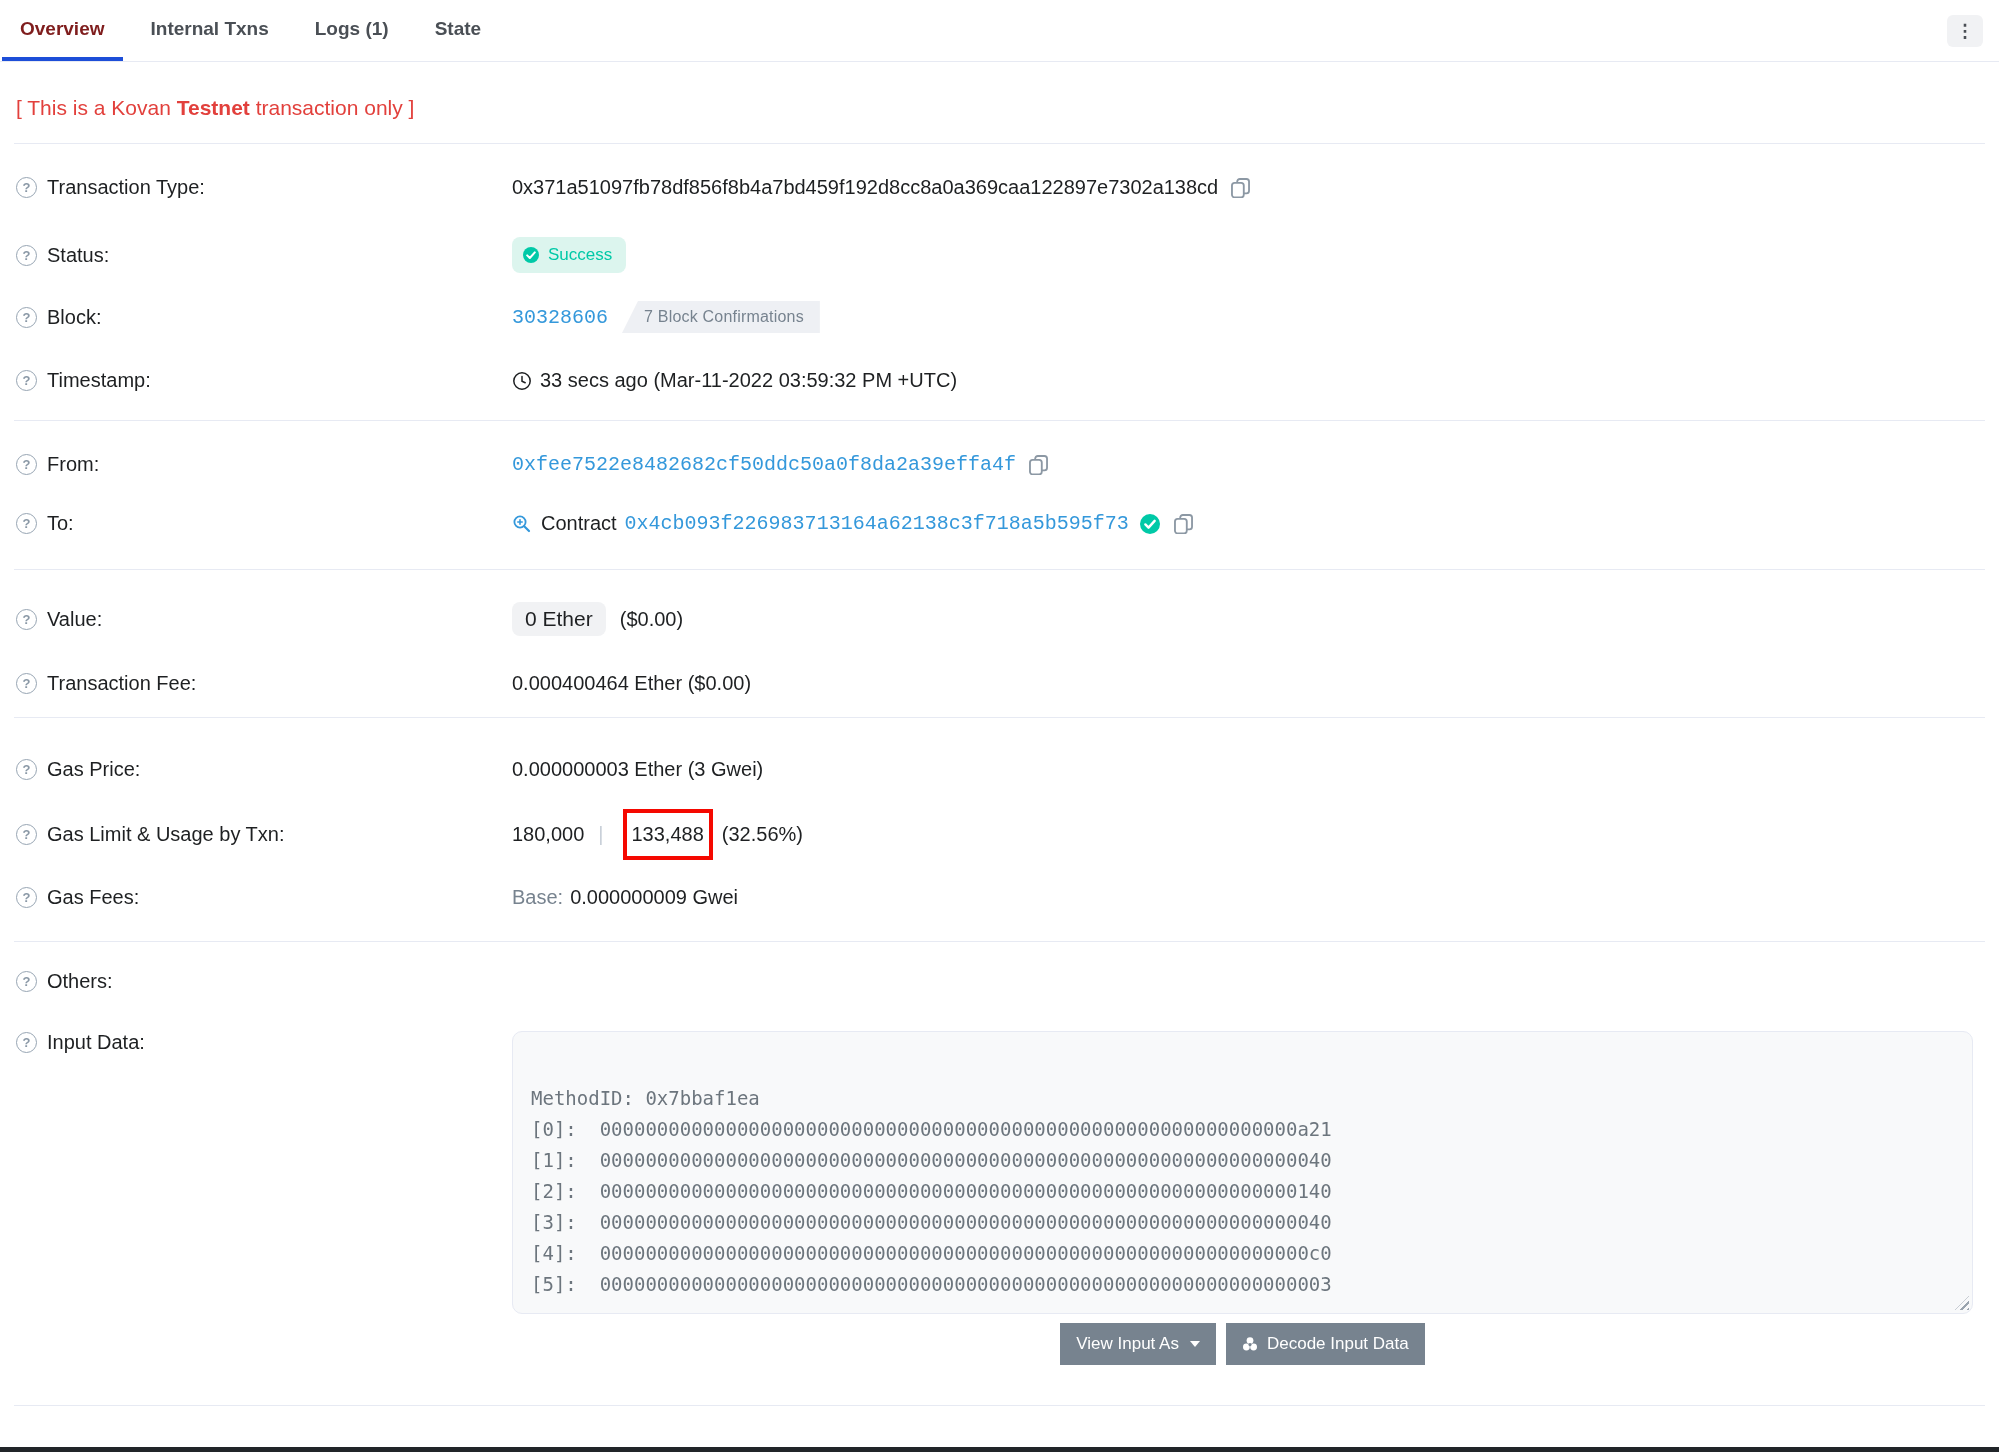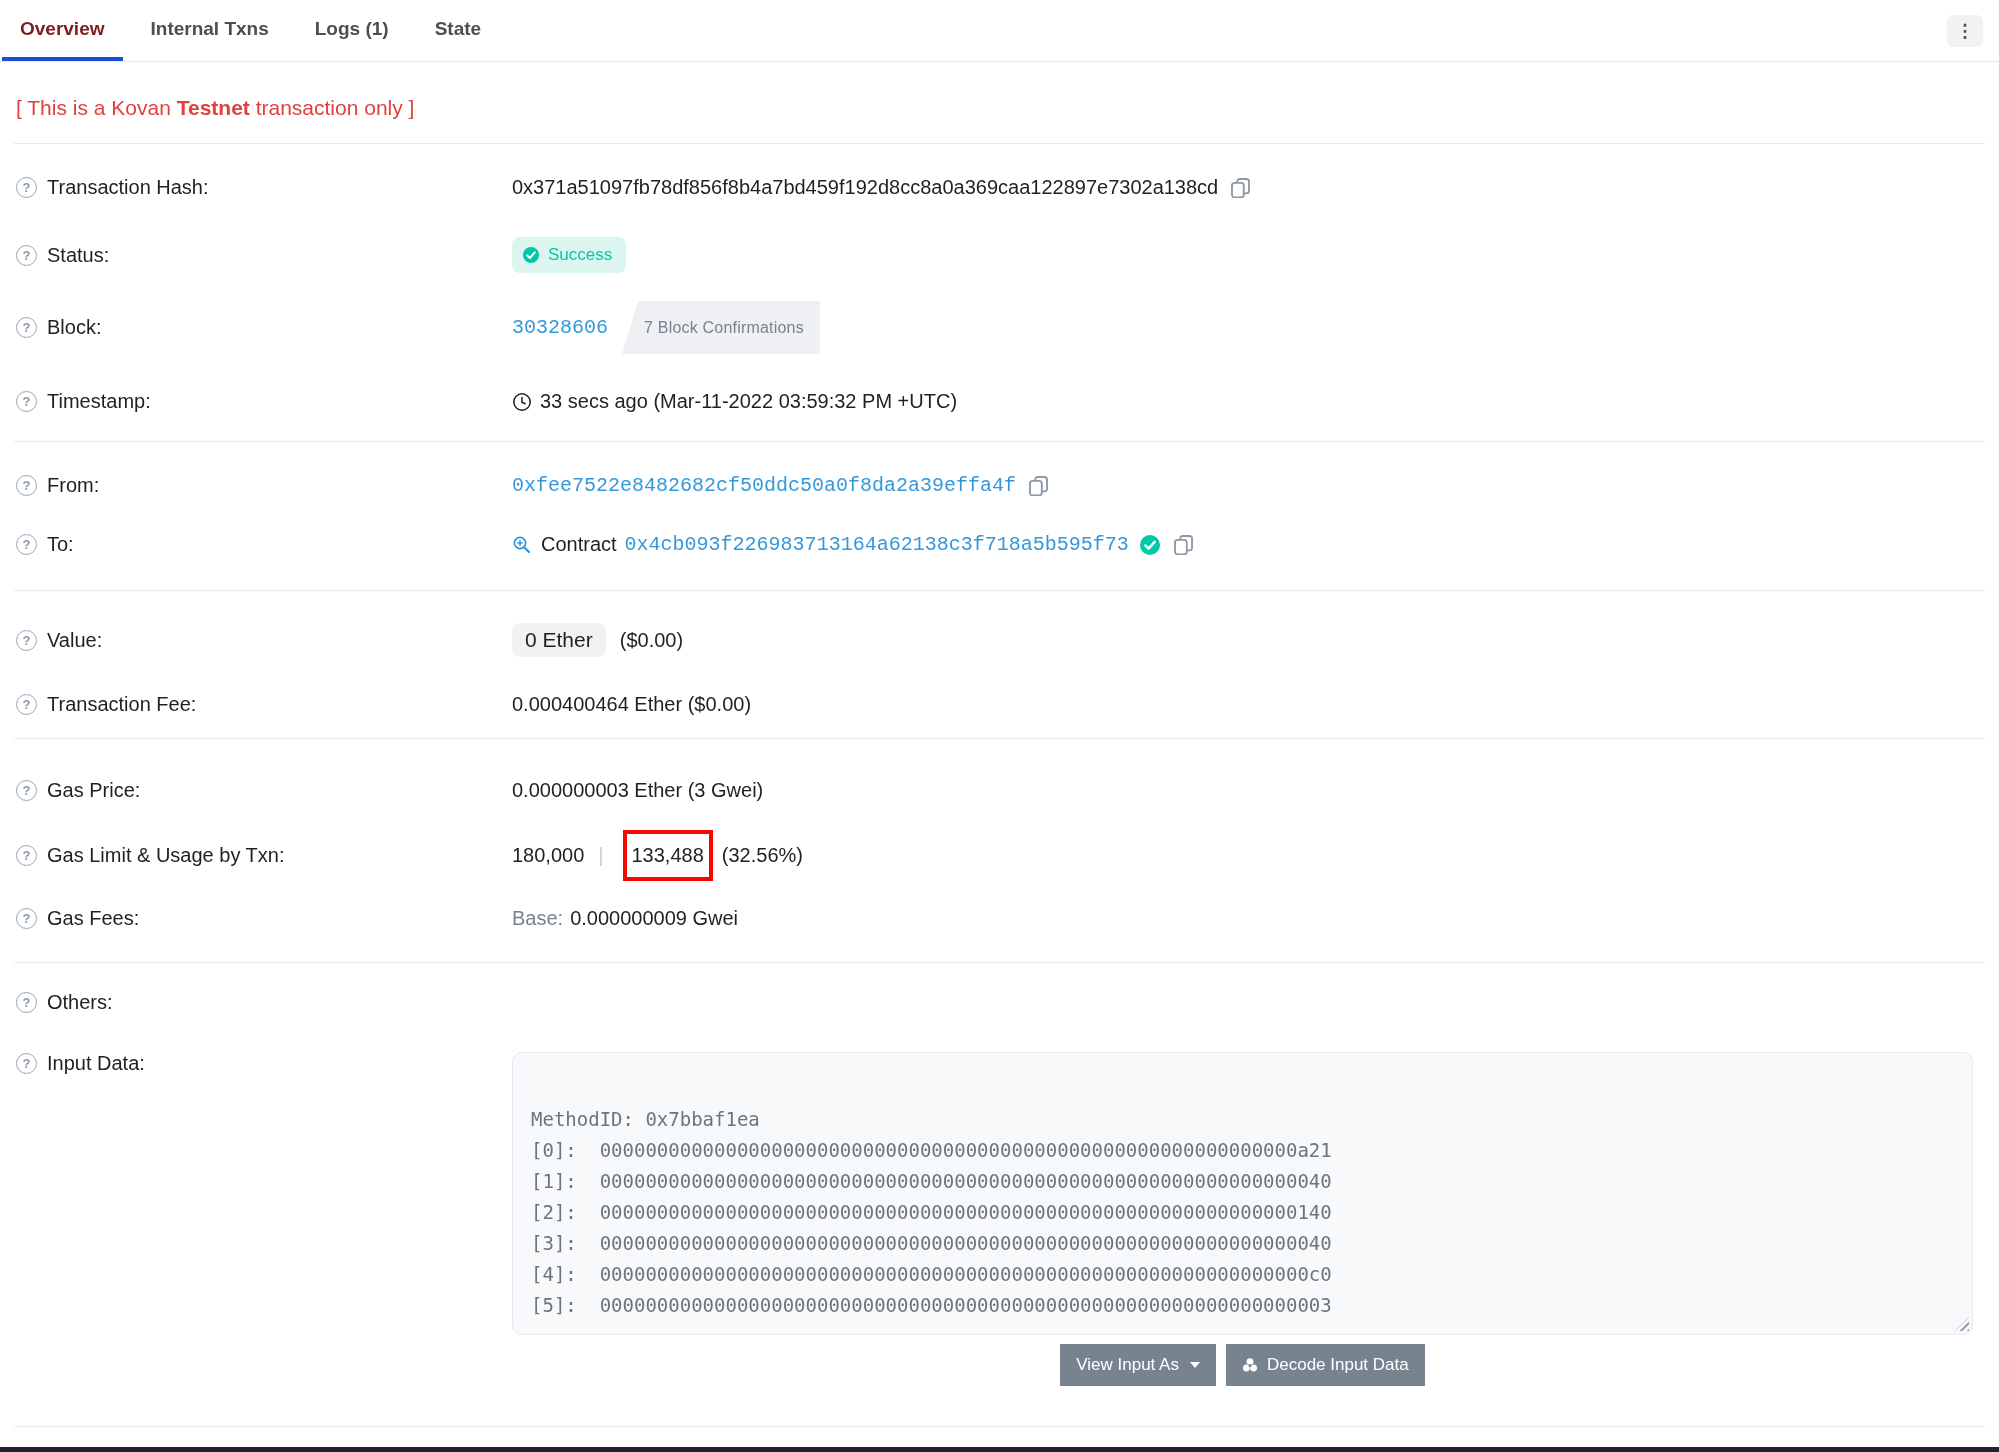--- a/index.html
+++ b/index.html
@@ -35,21 +35,21 @@
   .qicon { width:21px; height:21px; flex:none; border:1px solid #97a5b3; border-radius:50%;
     color:#8a98a6; font-size:13px; font-weight:700; display:flex; align-items:center; justify-content:center; }
   .mb38 { margin-bottom:38px; } .mb36 { margin-bottom:36px; } .mb28 { margin-bottom:28px; }
   
   .hash-text { color:#1e2022; }
   .copy-icon { margin-left:12px; cursor:pointer; display:inline-flex; }
   .badge-success { display:inline-flex; align-items:center; gap:8px; background:#dcf5ee; color:#00c9a7;
     border-radius:8px; padding:7px 14px 7px 10px; font-size:17px; height:36px; }
   .link { color:#3498db; text-decoration:none; cursor:pointer;font-family:Liberation Mono, monospace; }
   .conf-badge { margin-left:14px; background:#eef0f4; color:#77838f; font-size:16px; letter-spacing:.2px;
-    padding:8px 16px 8px 22px; height:53px; display:inline-flex; align-items:center;
+    padding:8px 16px 8px 22px; height:32px; display:inline-flex; align-items:center;
     clip-path:polygon(16px 0, 100% 0, 100% 100%, 0 100%); }
   .ts-icon { margin-right:8px; display:inline-flex; }
   .to-icon { margin-right:9px; display:inline-flex; }
   .to-prefix { margin-right:8px; color:#1e2022; }
   .check-icon { margin-left:10px; display:inline-flex; }
   .ether-badge { background:#f1f2f4; color:#1e2022; font-size:21px; border-radius:8px; padding:7px 13px; height:34px;
     display:inline-flex; align-items:center; }
   .usd { margin-left:14px; }
   .gas-sep { color:#c8cfd8; margin:0 18px 0 14px; }
   .red-box { display:inline-block; border:4px solid #f50800; padding:10px 5px; margin:-10px 1px; }
@@ -92,21 +92,21 @@
   </div>
 
   <div class="note"><span>[ This is a Kovan </span><b>Testnet</b><span> transaction only ]</span></div>
 
   <div class="divider first"></div>
 
   <section class="sec-a">
     <div class="row mb38">
       <div class="row-label">
         <span class="qicon">?</span>
-        <span>Transaction Hash:</span>
+        <span>Transaction Type:</span>
       </div>
       <div class="row-value">
         <span class="hash-text">0x371a51097fb78df856f8b4a7bd459f192d8cc8a0a369caa122897e7302a138cd</span>
         <span class="copy-icon">
           <svg width="21" height="21" viewBox="0 0 16 16">
               <rect x="5.5" y="1.5" width="9" height="11" rx="2" fill="none" stroke="#8c98a4" stroke-width="1.4"></rect>
               <rect x="1.5" y="4.5" width="9" height="11" rx="2" fill="#fff" stroke="#8c98a4" stroke-width="1.4"></rect>
             </svg>
         </span>
       </div>

